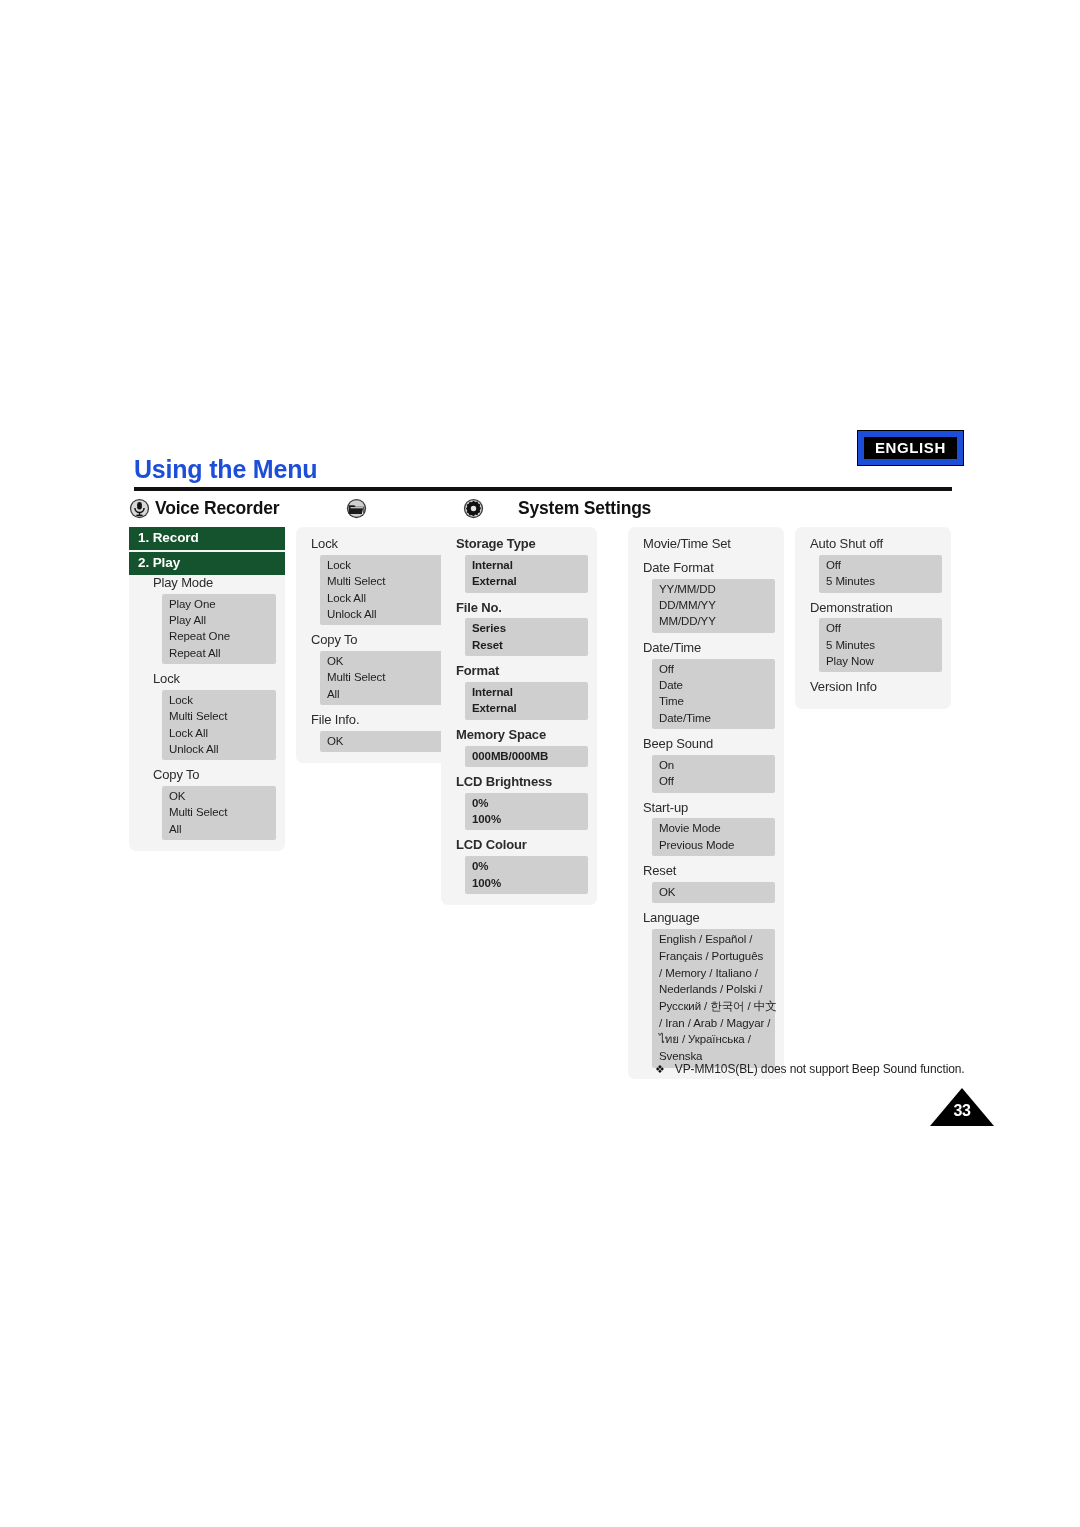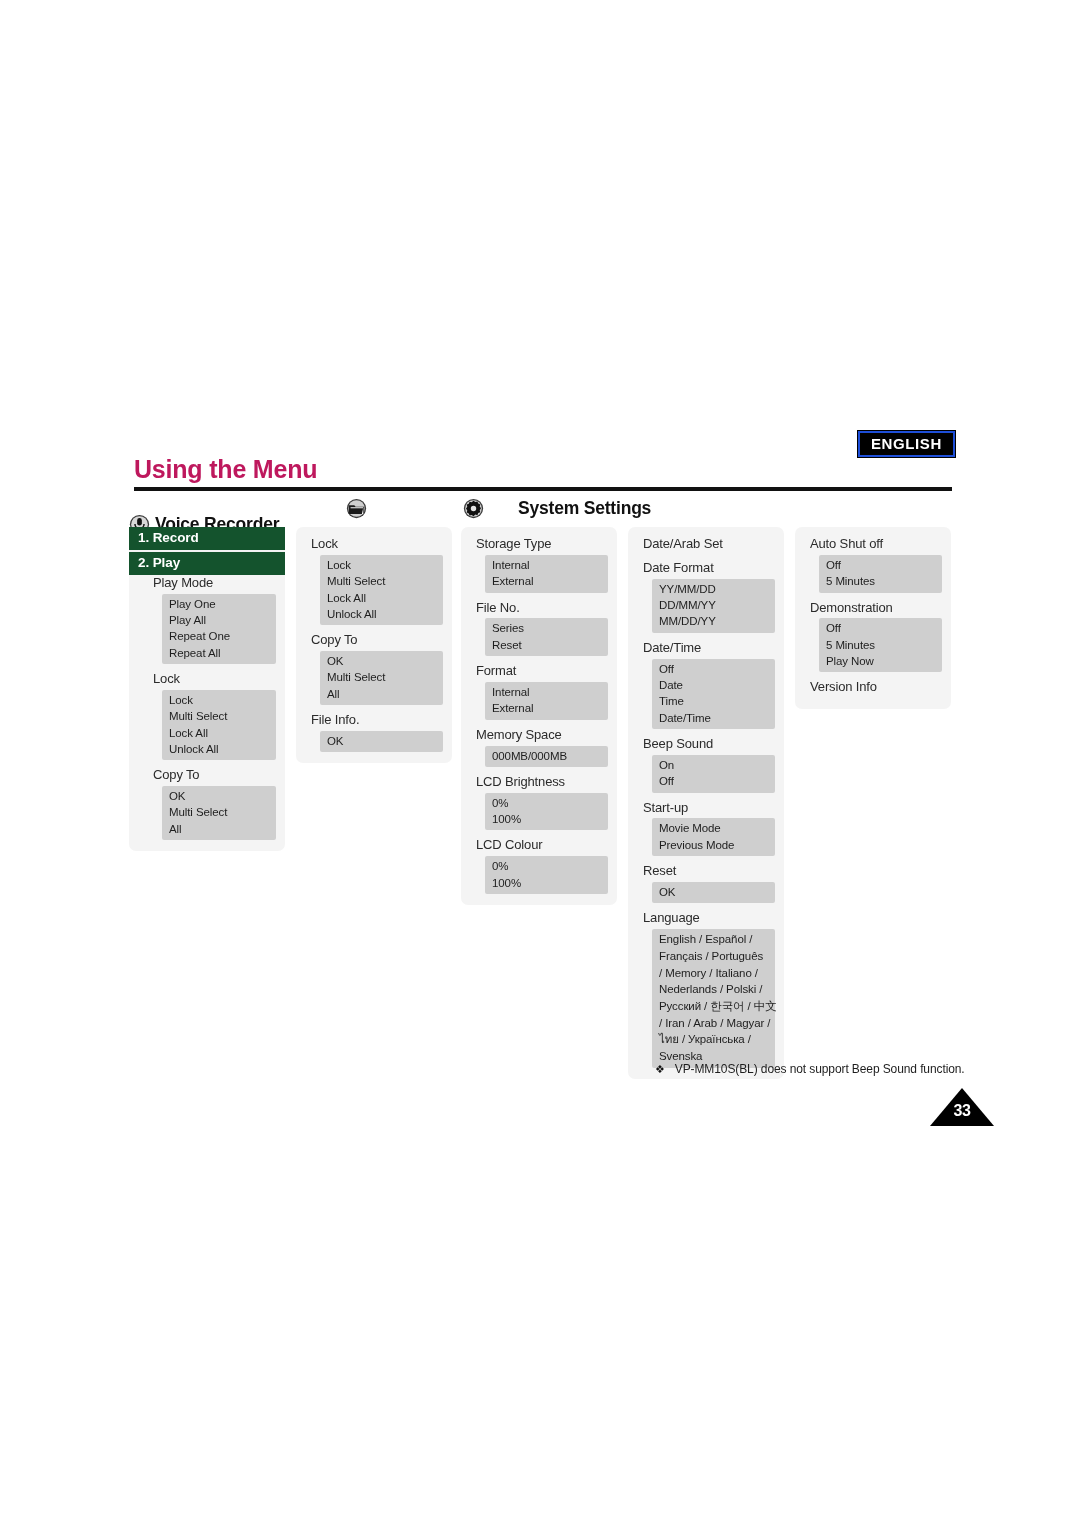--- a/index.html
+++ b/index.html
@@ -28,34 +28,34 @@
     position: absolute;
     left: 858px;
     top: 431px;
     background: #000000;
     color: #ffffff;
     font-size: 15px;
     font-weight: bold;
     letter-spacing: 0.6px;
     padding: 3px 11px 4px 11px;
     line-height: 1;
-    border: 2px solid #1d4ed8;
+    border: 6px solid #1d4ed8;
     outline: 1px solid #000;
   }
 
   
   #page-title {
     position: absolute;
     left: 134px;
     top: 456px;
     font-size: 25px;
     font-weight: bold;
     letter-spacing: -0.2px;
     line-height: 1.05;
-    color: #be185d;
+    color: #1d4ed8;
   }
   #title-rule {
     position: absolute;
     left: 134px;
     top: 487px;
     width: 818px;
     height: 4px;
     background: #111;
   }
 
@@ -71,33 +71,33 @@
     color: #111;
     letter-spacing: -0.2px;
     white-space: nowrap;
   }
   .section-head .ico {
     display: inline-block;
     width: 21px; height: 21px;
     flex: 0 0 21px;
     line-height: 0;
   }
-  #head-voice { left: 129px; margin-top: 16px; }
+  #head-voice { left: 129px; }
   #head-file  { left: 305px; flex-direction: column; }
   #head-sys   { left: 463px; gap: 34px; }
 
   
   .panel {
     position: absolute;
     background: #f4f4f4;
     border-radius: 7px;
   }
   #panel-voice { left: 129px; top: 527px; width: 156px; }
   #panel-file  { left: 296px; top: 527px; width: 156px; }
-  #panel-sys1  { left: 461px; top: 527px; width: 156px; }
+  #panel-sys1  { left: 441px; top: 527px; width: 156px; font-weight: bold; }
   #panel-sys2  { left: 628px; top: 527px; width: 156px; }
   #panel-sys3  { left: 795px; top: 527px; width: 156px; }
 
   .panel-inner {
     padding: 9px 9px 11px 9px;
   }
   
   #panel-voice .panel-inner { padding: 0 0 11px 0; }
   #panel-voice .group { padding-left: 24px; padding-right: 9px; }
   #panel-voice .group:first-of-type { margin-top: 8px; }
@@ -347,21 +347,21 @@
           <div class="opt">0%</div>
           <div class="opt">100%</div>
         </div>
       </div>
     </div>
   </div>
 
   <div class="panel" id="panel-sys2">
     <div class="panel-inner">
       <div class="group">
-        <div class="glabel">Date/Arab Set</div>
+        <div class="glabel">Movie/Time Set</div>
       </div>
       <div class="group">
         <div class="glabel">Date Format</div>
         <div class="gbox">
           <div class="opt">YY/MM/DD</div>
           <div class="opt">DD/MM/YY</div>
           <div class="opt">MM/DD/YY</div>
         </div>
       </div>
       <div class="group">

